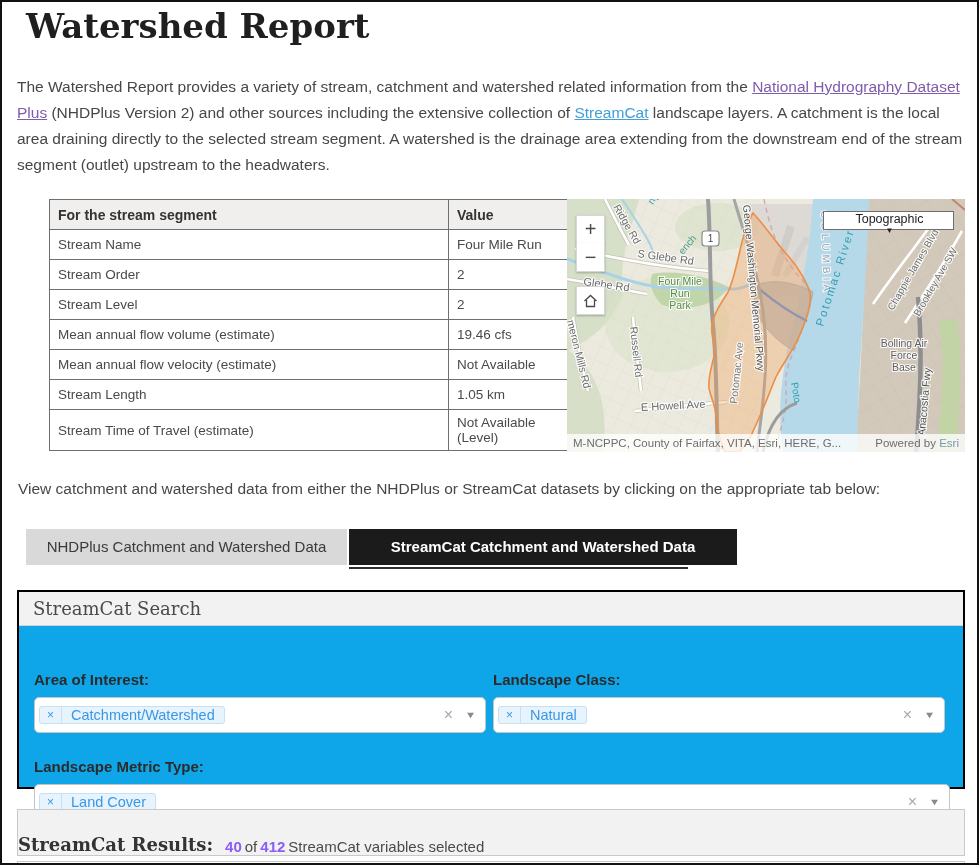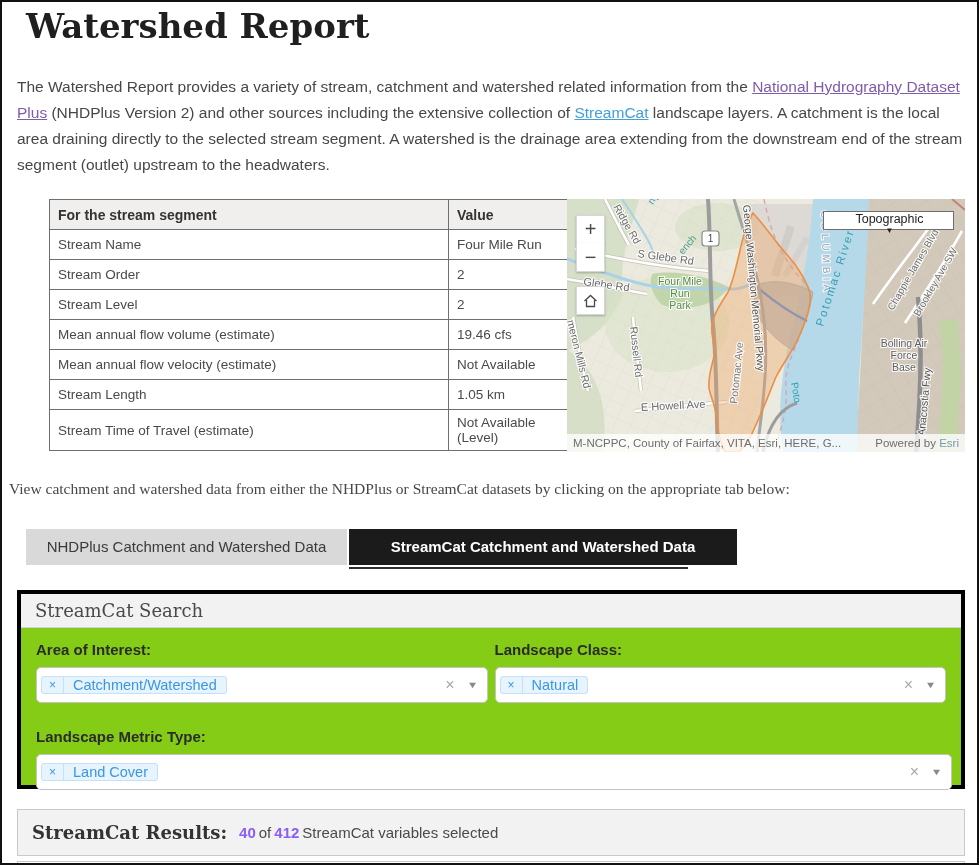--- a/index.html
+++ b/index.html
@@ -70,46 +70,46 @@
     position:absolute; left:0; right:0; bottom:0; height:18px;
     background:rgba(255,255,255,0.78);
     font-size:11.5px; color:#6e6e6e;
     display:flex; align-items:center; justify-content:space-between;
     padding:0 6px;
   }
   .attribution .esri { color:#7c98ab; }
 
   
   .instruction {
-    position:absolute; left:7px; top:478px;
-    font-size:15.5px; color:#474747;font-family:Liberation Serif, serif;
+    position:absolute; left:16px; top:478px;
+    font-size:15.5px; color:#474747;
   }
   .tabs { position:absolute; left:24px; top:527px; height:40px; }
   .tab {
     display:inline-block; vertical-align:top; height:36px; line-height:36px;
     text-align:center; font-size:15px; cursor:pointer;
   }
   .tab-inactive { width:321px; background:#d9d9d9; color:#3a3a3a; }
   .tab-active   { width:388px; background:#1b1b1b; color:#fff; font-weight:700; margin-left:2px; }
   .tab-underline {
     position:absolute; left:323px; top:38px; width:339px; height:2px; background:#2e2e2e;
   }
 
   
   .search-panel {
     position:absolute; left:15px; top:588px; width:948px; height:199px;
-    border:4px solid #000000; background:#84cc16;
+    border:2px solid #000000; background:#0ea5e9;
   }
   .panel-header {
     height:34px; background:#f2f2f2; border-bottom:1px solid #d2d2d2;
     font-family:"DejaVu Serif", serif; font-size:18px; color:#4a4a4a;
     line-height:33px; padding-left:14px;
   }
   .search-body { padding:13px 15px 0 15px; }
-  .field-row { display:flex; gap:7px; }
+  .field-row { display:flex; gap:7px;margin-top:32px; }
   .field { width:452px; }
   .field-full { width:916px; margin-top:25px; }
   .field-label { display:block; font-weight:700; font-size:15px; color:#2b2b2b; margin-bottom:9px; }
   .select {
     height:36px; border:1px solid #c4c4c4; border-radius:5px; background:#fff;
     display:flex; align-items:center; justify-content:space-between;
     padding:0 10px 0 4px; cursor:pointer;
   }
   .token {
     display:flex; align-items:stretch;
@@ -122,21 +122,21 @@
   }
   .token-label { display:flex; align-items:center; padding:0 9px; }
   .select-icons { display:flex; align-items:center; gap:13px; }
   .clear-x { font-size:16px; color:#a8a8a8; cursor:pointer; line-height:1; }
   .caret   { font-size:9px; color:#8a8a8a; cursor:pointer; transform:scaleX(1.3); }
 
   
   .results-bar {
     position:absolute; left:15px; top:807px; width:948px; height:47px;
     background:#f2f2f2; border:1px solid #c9c9c9;
-    display:flex; align-items:center; padding-left:14px;
+    display:flex; align-items:flex-end; 
   }
   .results-title {
     font-family:"DejaVu Serif", serif; font-size:18px; font-weight:700; color:#333;
     margin-right:9px;
   }
   .results-text { font-size:15px; color:#4a4a4a; }
   .results-text b { margin:17px 3px; color:#8b5cf6; }
   .next-panel {
     position:absolute; left:15px; top:859px; width:948px; height:8px;
     background:#fff; border:1px solid #c9c9c9; border-bottom:none;

